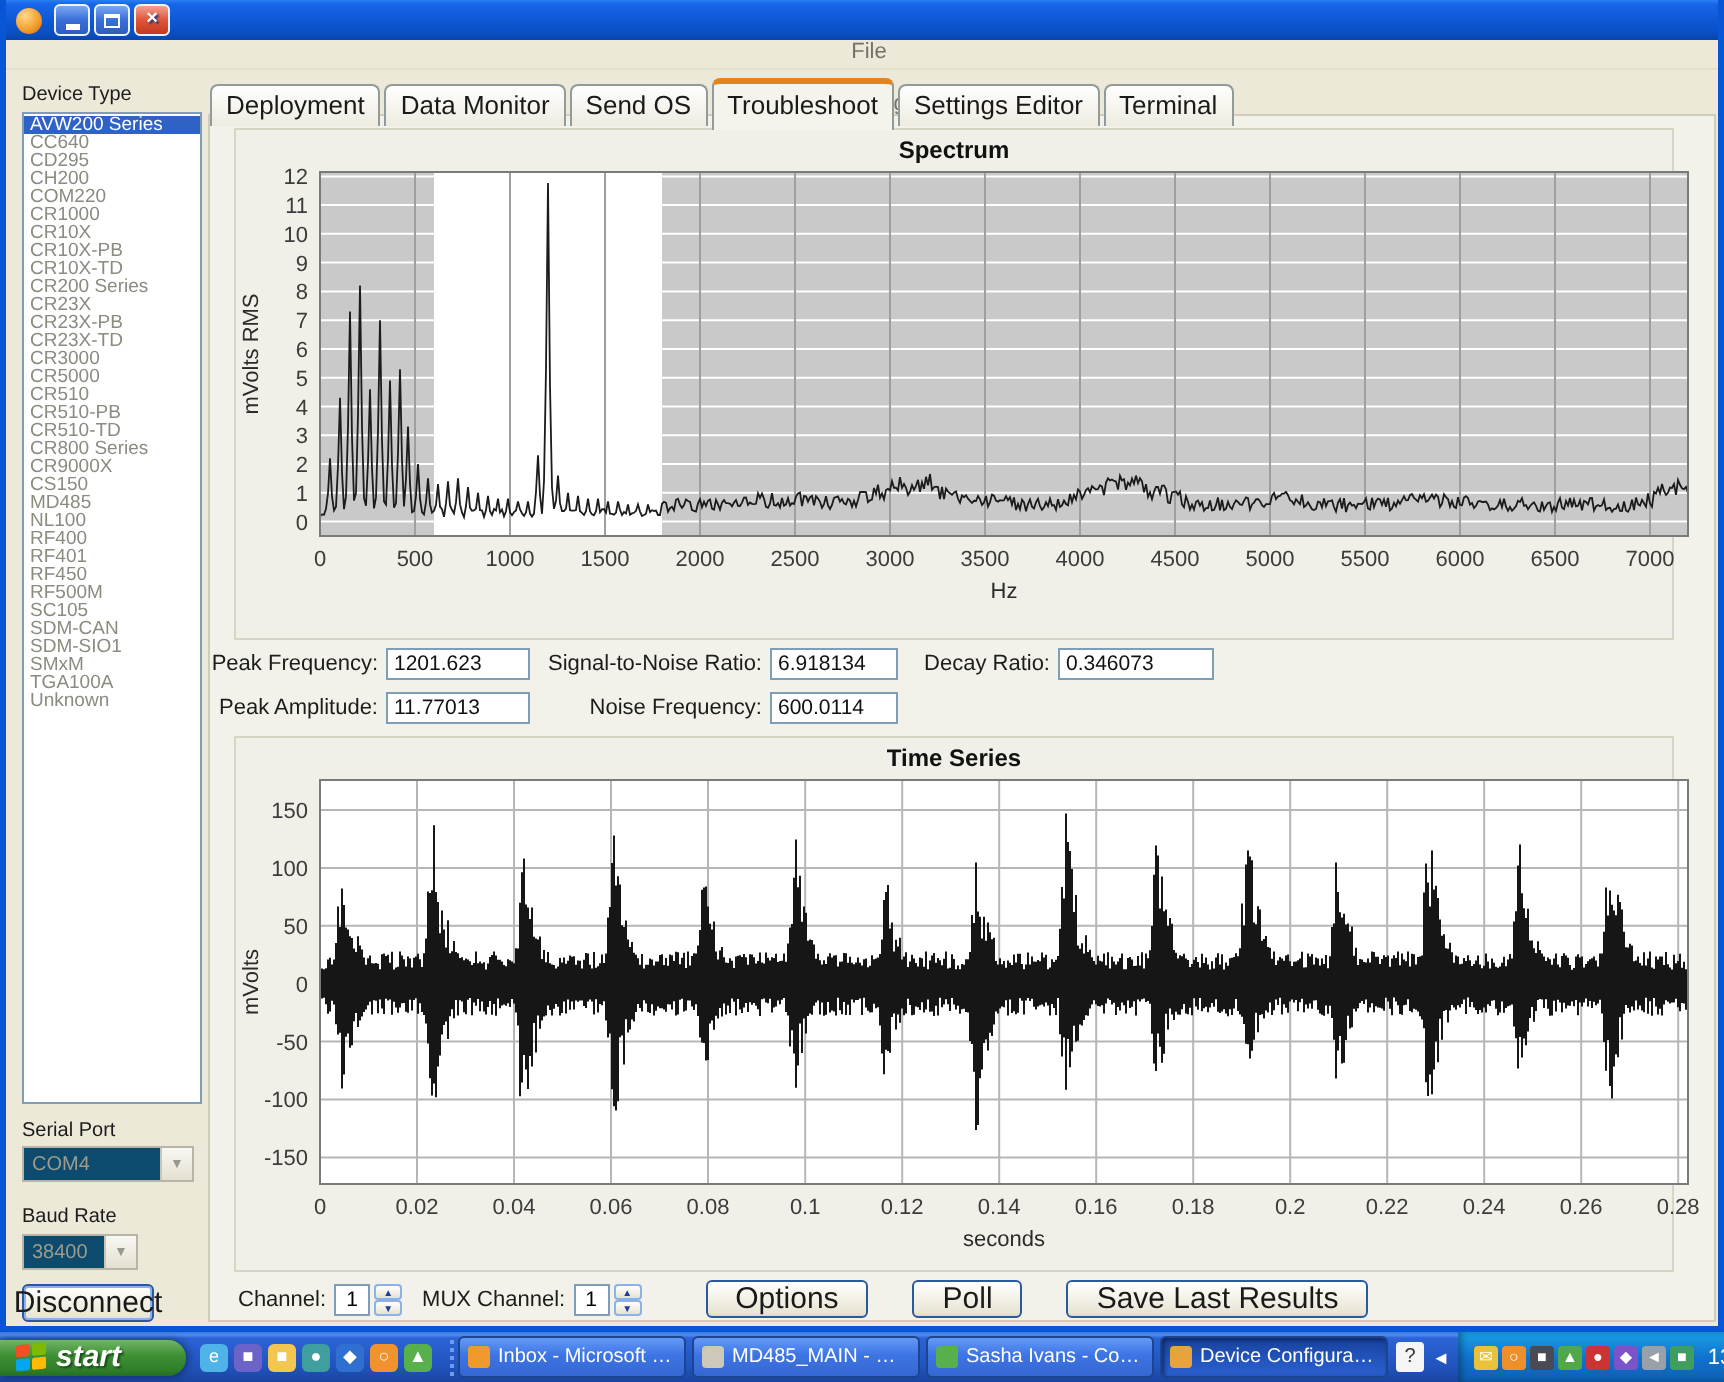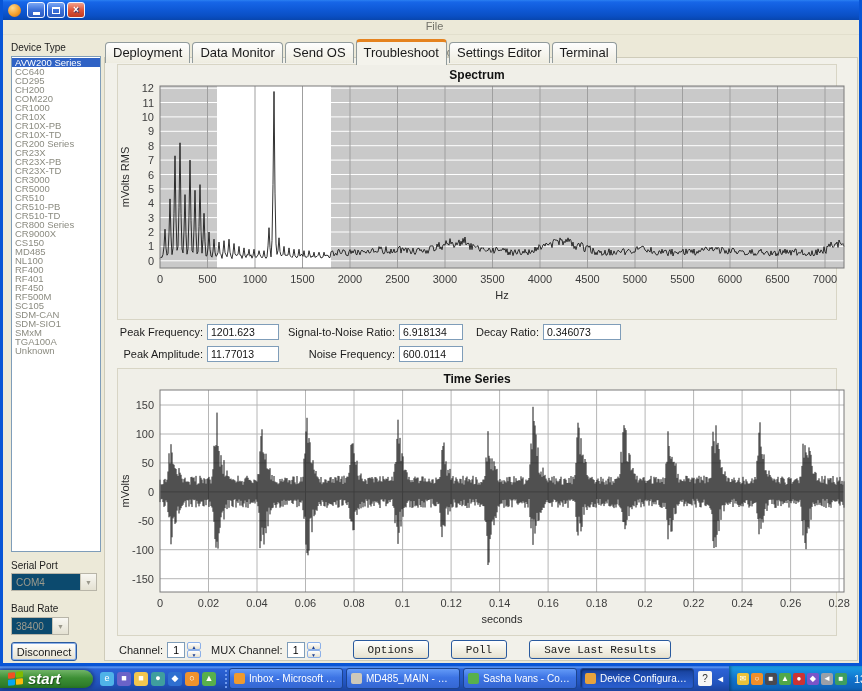--- a/index.html
+++ b/index.html
@@ -37,56 +37,56 @@
   #serial-port-label{left:8px;top:560px;}
   #baud-rate-label{left:8px;top:603px;}
   .combo{position:absolute;height:18px;background:#0c4a6e;border:1px solid #b8b5a8;color:#9d9b8d;
     display:flex;align-items:center;padding-left:4px;font-size:10px;box-sizing:border-box;}
   #serial-combo{left:8px;top:573px;width:86px;}
   #baud-combo{left:8px;top:617px;width:58px;}
   .combo .arrowbox{margin-left:auto;width:15px;height:100%;border-left:1px solid #c9c6b8;
     background:linear-gradient(#f8f7f2,#e4e1d2);display:flex;align-items:center;justify-content:center;
     color:#9a988c;font-size:7px;}
   .xpbtn{background:linear-gradient(180deg,#ffffff,#f4f2e8 45%,#e9e5d5 90%,#ded9c6);
-    border:1px solid #5d80b2;border-radius:3px;font-size:11px;color:#1a1a1a;
+    border:1px solid #5d80b2;border-radius:3px;font-size:15px;color:#1a1a1a;
     display:flex;align-items:center;justify-content:center;box-sizing:border-box;cursor:default;
     font-family:"Liberation Sans",sans-serif;}
   #disconnect-btn{position:absolute;left:8px;top:642px;width:66px;height:19px;border:1px solid #2a5a9e;box-shadow:0 0 0 1px #8cb0e8 inset;}
 
   
   #tabs{position:absolute;left:102px;top:39px;display:flex;align-items:flex-end;z-index:3;}
   .tab{background:linear-gradient(#fefefe,#eeece0);border:1px solid #919b9c;border-bottom:none;
     border-radius:4px 4px 0 0;padding:2px 7px 3px;margin-right:2px;font-size:13px;color:#1a1a1a;cursor:default;}
   .tab.active{border-top:3px solid #e5831f;background:#f4f3ec;padding-top:3px;padding-bottom:5px;margin-bottom:-2px;}
   #content{position:absolute;left:101px;top:57px;width:754px;height:604px;background:#f2f1ea;
     border:1px solid #cfccba;box-sizing:border-box;z-index:1;}
   .chart-card{position:absolute;left:12px;width:720px;background:#f0efe8;border:1px solid #d8d5c5;box-sizing:border-box;}
   #spectrum-card{top:6px;height:256px;}
   #timeseries-card{top:310px;height:268px;}
   .chart-title{text-align:center;font-weight:bold;font-size:12px;padding-top:3px;color:#111;}
   .chart-card svg{display:block;}
   .tick{font-size:11px;fill:#3c3c3c;font-family:"Liberation Sans",sans-serif;}
   .alabel{font-size:11px;fill:#2b2b2b;font-family:"Liberation Sans",sans-serif;}
 
   
-  #results{position:absolute;left:14px;top:266px;display:grid;
+  #results{position:absolute;left:0;top:266px;display:grid;
     grid-template-columns:84px 72px 112px 64px 72px 78px;column-gap:4px;row-gap:6px;align-items:center;}
   .f-label{text-align:right;color:#1c1c1c;font-size:11px;white-space:nowrap;}
   .f-input{height:16px;background:#fff;border:1px solid #7f9db9;font-size:10.5px;color:#111;
     display:flex;align-items:center;padding-left:3px;box-sizing:border-box;}
 
   
   #controls{position:absolute;left:14px;top:582px;display:flex;align-items:center;}
   .ctl-label{color:#1c1c1c;margin-right:4px;}
   .spin-box{width:18px;height:16px;background:#fff;border:1px solid #7f9db9;display:flex;align-items:center;
     justify-content:center;font-size:10.5px;box-sizing:border-box;}
   .spin-arrows{display:flex;flex-direction:column;margin-left:2px;margin-right:10px;}
   .spin-arrows span{width:14px;height:8px;font-size:5px;line-height:8px;text-align:center;color:#1c3f94;
     background:linear-gradient(#fff,#e6e2d2);border:1px solid #8cb0e8;border-radius:2px;box-sizing:border-box;}
-  .ctl-btn{height:19px;padding:0 14px;margin-left:22px;border:1px solid #2a5a9e;font-family:Liberation Mono, monospace;}
+  .ctl-btn{height:19px;padding:0 14px;margin-left:22px;border:1px solid #2a5a9e;}
 
   
   #taskbar{position:absolute;left:0;top:666px;width:862px;height:25px;display:flex;align-items:center;
     background:linear-gradient(180deg,#3c74dc 0%,#4f8df0 6%,#2c63d6 12%,#2153bd 70%,#1a449f 100%);}
   #start-button{width:93px;height:18px;display:flex;align-items:center;gap:5px;padding-left:8px;box-sizing:border-box;
     background:linear-gradient(180deg,#71b467,#3c8f34 45%,#2f7d2a 85%,#256e21);
     border-radius:0 12px 12px 0;box-shadow:1px 0 4px rgba(0,0,0,.45);flex:none;}
   #start-button .start-text{color:#fff;font-weight:bold;font-style:italic;font-size:15px;text-shadow:1px 1px 1px #1d4d1a;}
   .flag{display:grid;grid-template-columns:7px 7px;grid-template-rows:6px 6px;gap:1px;transform:skewY(-6deg);}
   .flag i{border-radius:1px;}

